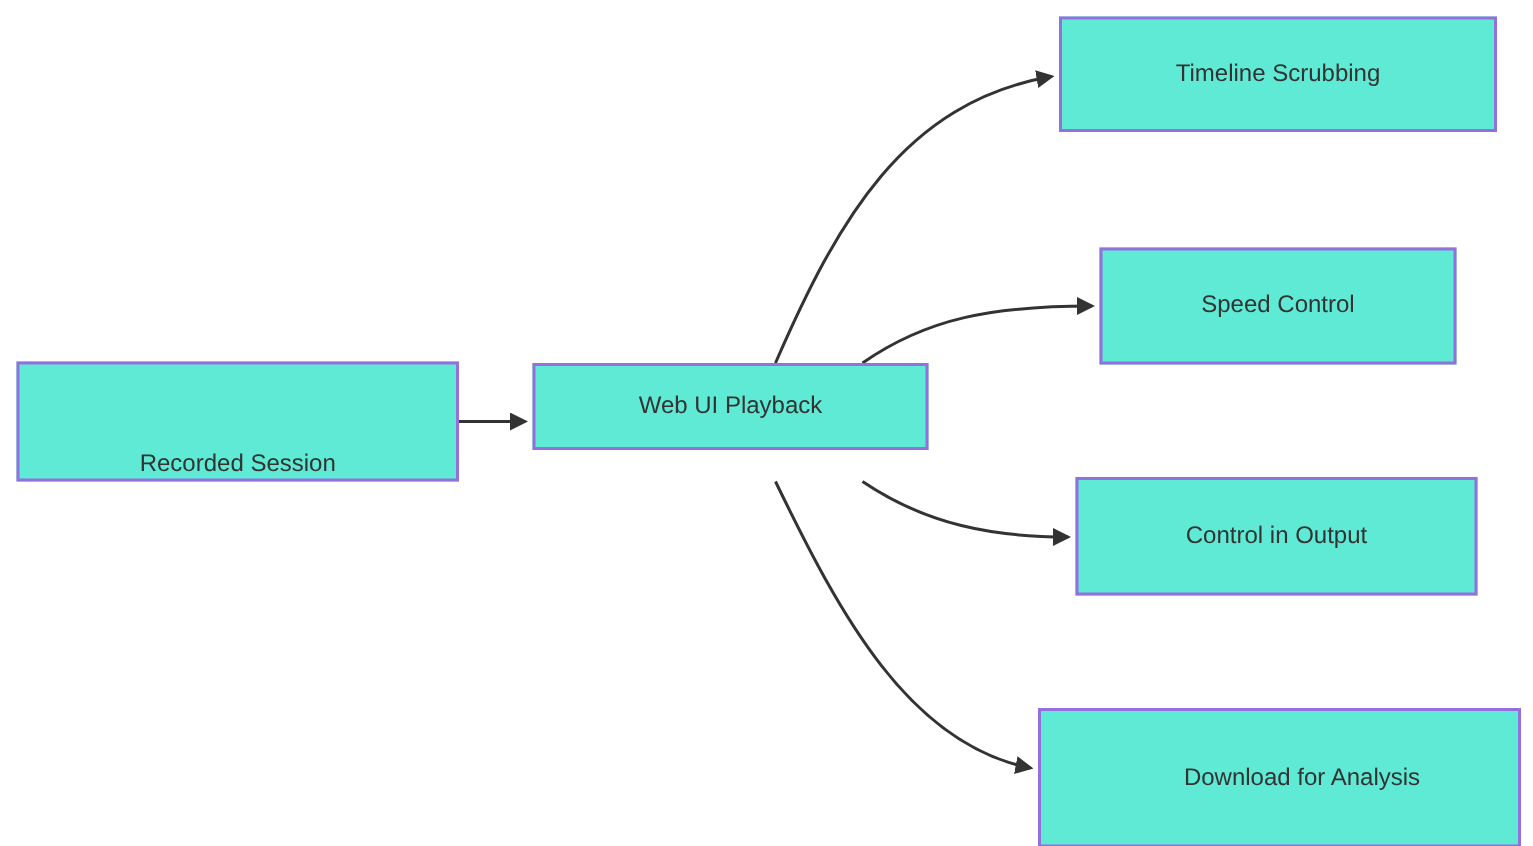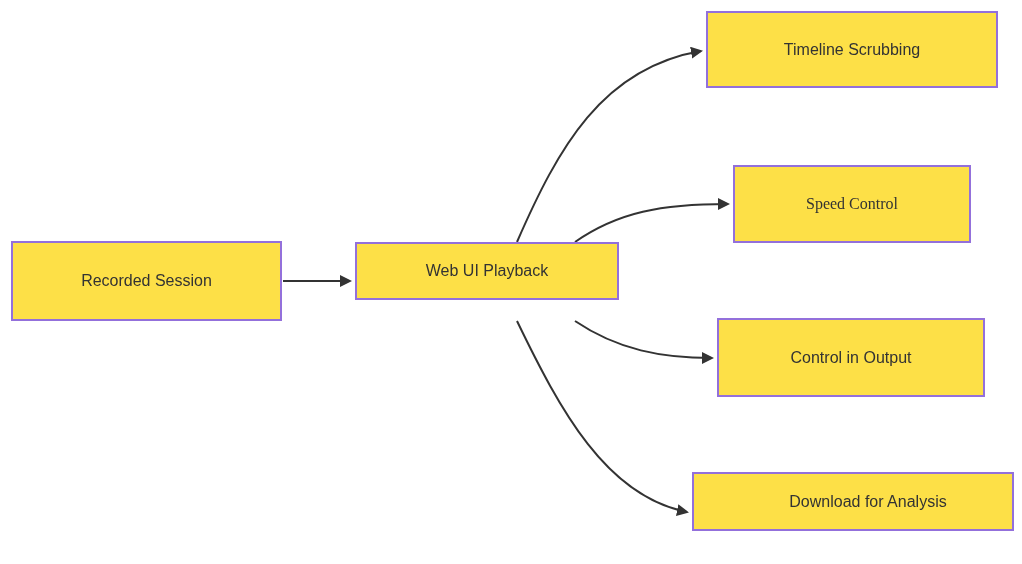--- a/index.html
+++ b/index.html
@@ -24,36 +24,36 @@
     pointer-events: none;
   }
   .edge {
     fill: none;
     stroke: #333333;
     stroke-width: 2px;
   }
   .node {
     position: absolute;
     box-sizing: border-box;
-    background: #fde047;
+    background: #5eead4;
     border: 2px solid #9370DB;
     color: #333333;
     font-size: 16px;
     display: flex;
     align-items: center;
     justify-content: center;
     text-align: center;
     white-space: nowrap;
   }
-  .n-recorded  { left: 11px;  top: 241px; width: 271px; height: 80px; }
+  .n-recorded  { left: 11px;  top: 241px; width: 295px; height: 80px; align-items: flex-end; }
   .n-playback  { left: 355px; top: 242px; width: 264px; height: 58px; }
   .n-timeline  { left: 706px; top: 11px;  width: 292px; height: 77px; }
-  .n-speed     { left: 733px; top: 165px; width: 238px; height: 78px; font-family: Liberation Serif, serif; }
+  .n-speed     { left: 733px; top: 165px; width: 238px; height: 78px; }
   .n-search    { left: 717px; top: 318px; width: 268px; height: 79px; }
-  .n-download  { left: 692px; top: 472px; width: 322px; height: 59px; padding-left: 30px; }
+  .n-download  { left: 692px; top: 472px; width: 322px; height: 93px; padding-left: 30px; }
 </style>
 </head>
 <body>
 
 <div class="canvas">
 
   <svg class="edges-layer" viewBox="0 0 1022 564" xmlns="http://www.w3.org/2000/svg">
     <defs>
       <marker id="arrowhead" markerUnits="userSpaceOnUse" markerWidth="12" markerHeight="12" viewBox="0 0 12 12" refX="10" refY="6" orient="auto">
         <path d="M0,0 L12,6 L0,12 Z" fill="#333333"></path>

